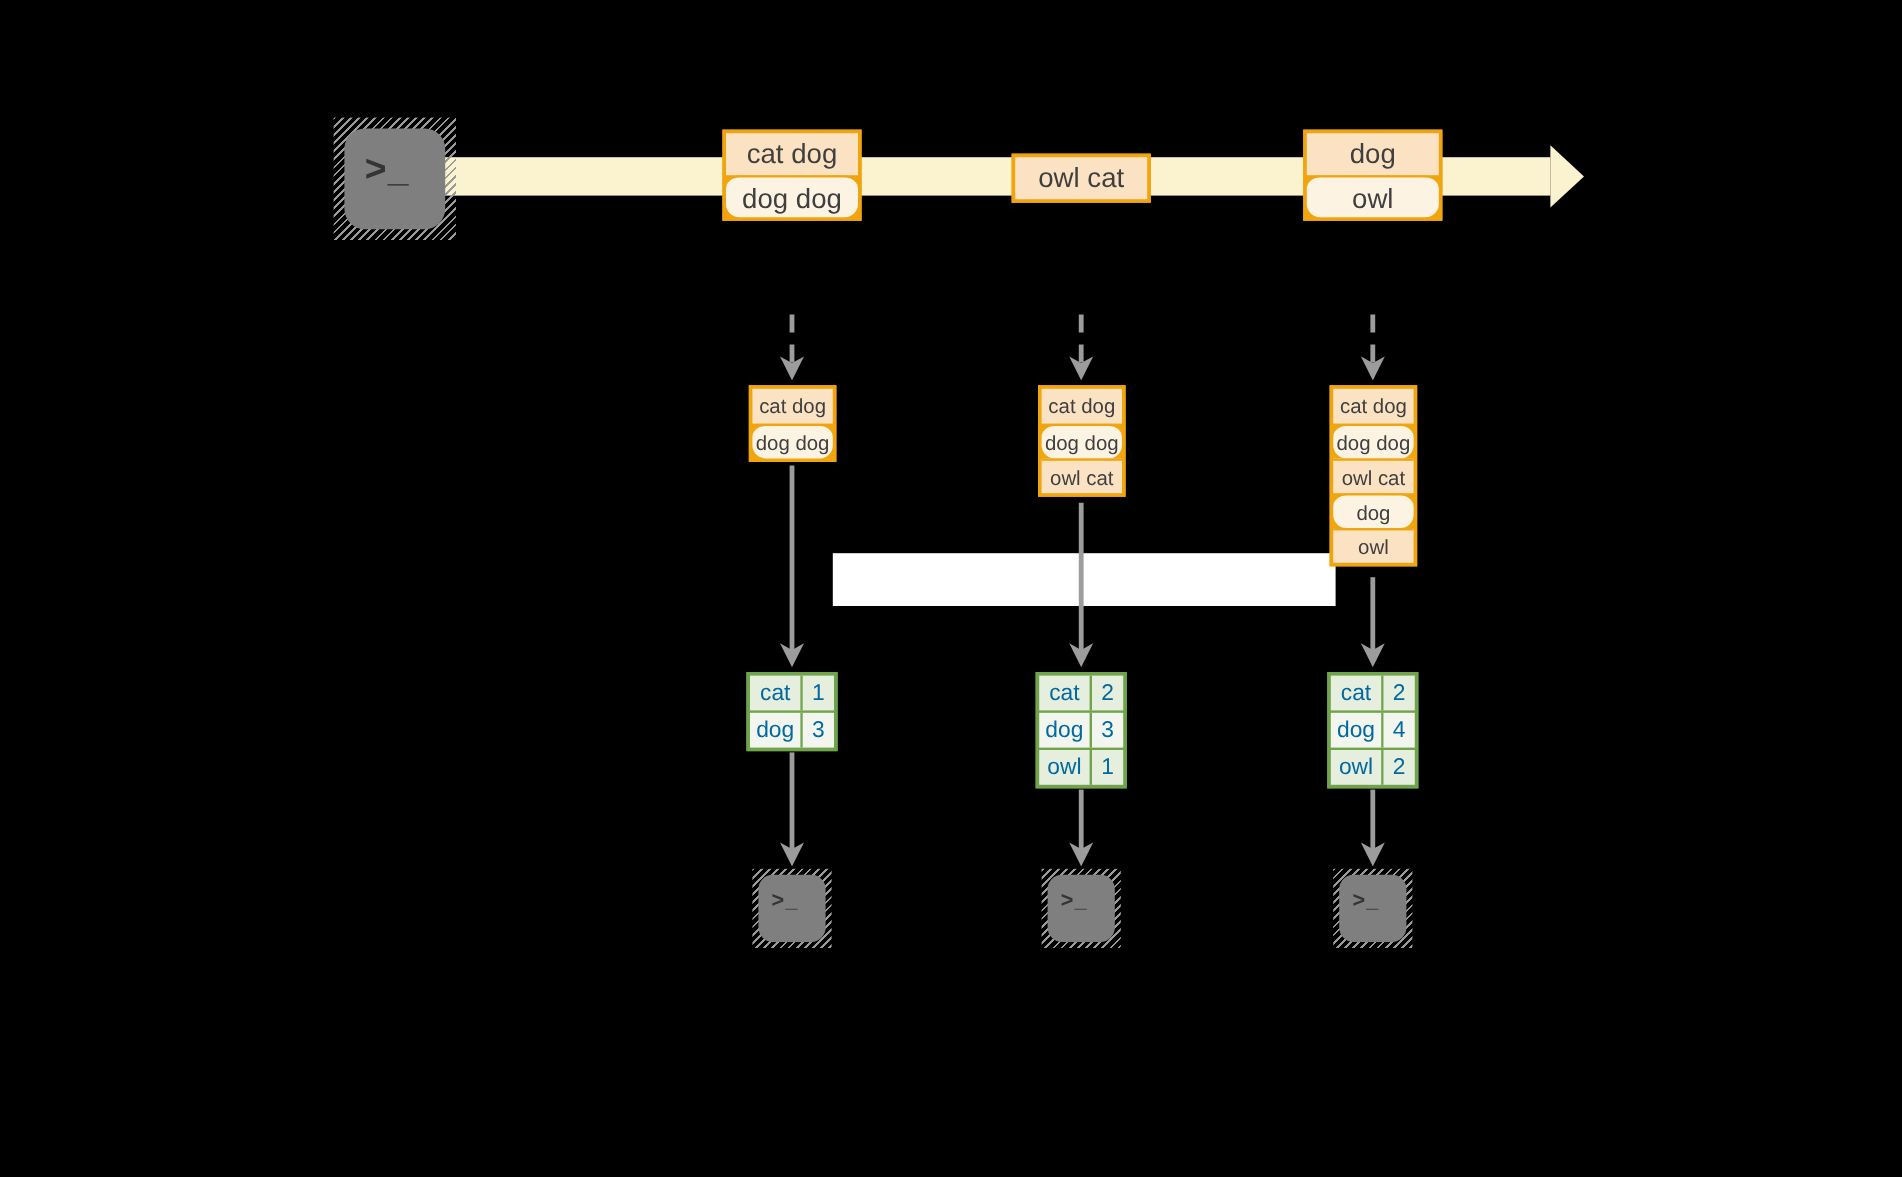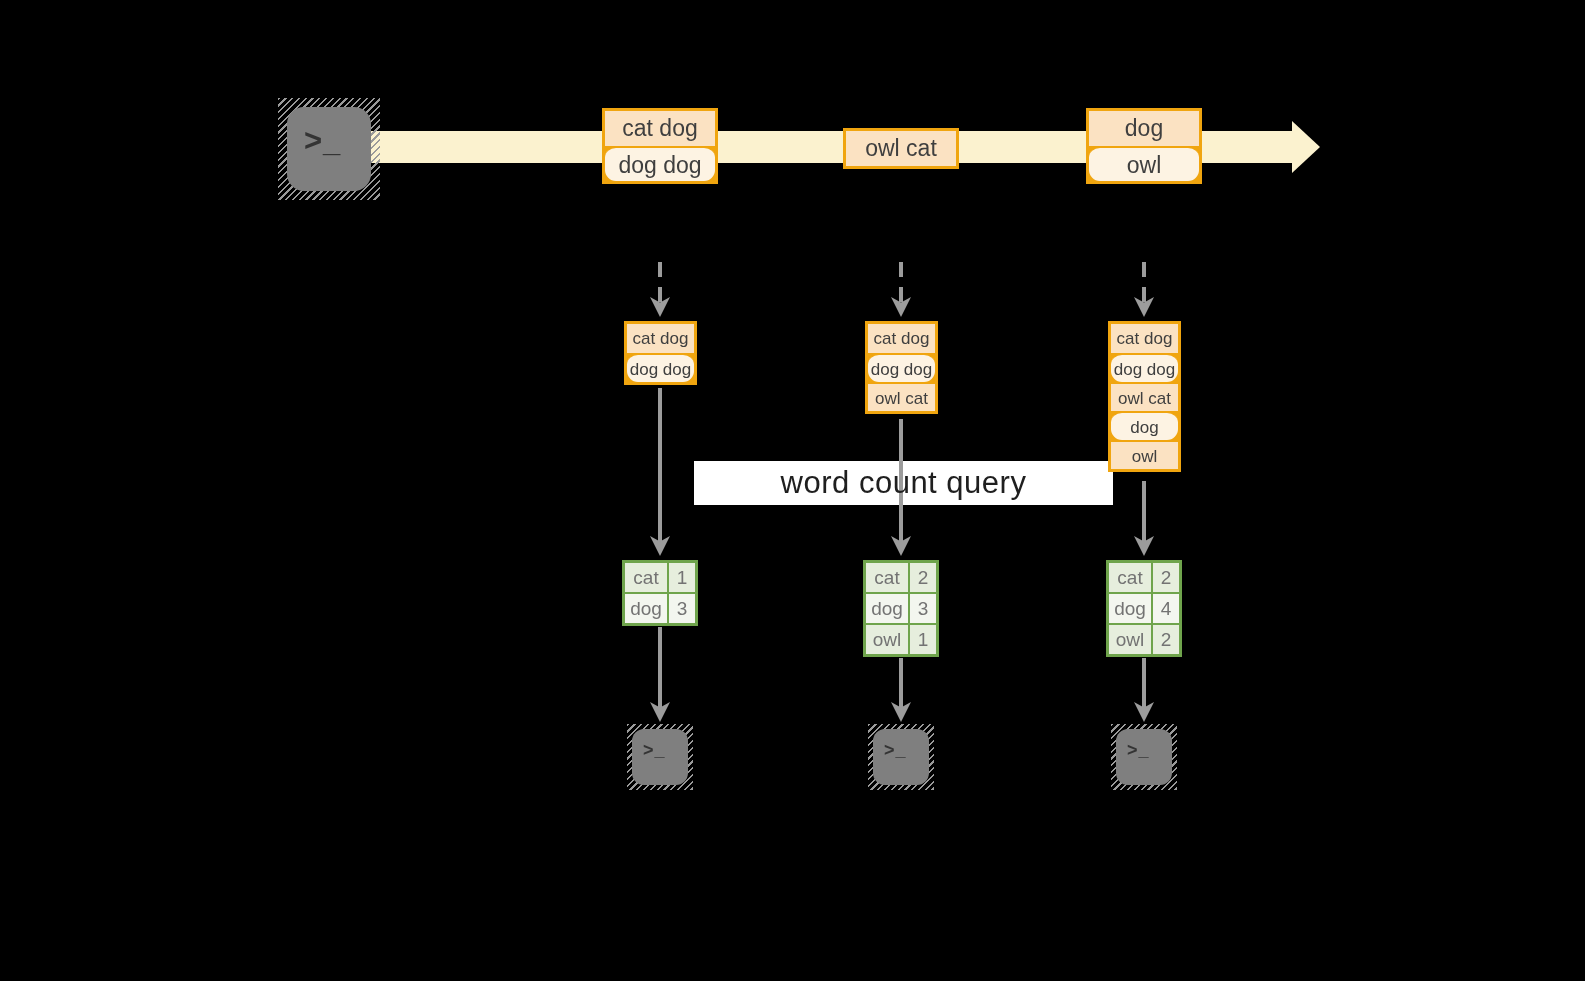--- a/index.html
+++ b/index.html
@@ -86,21 +86,21 @@
     display:flex;align-items:center;justify-content:center;
     font-size:31px;color:var(--query-text);letter-spacing:0.5px;
   }
 
   
   .gtable{position:absolute;z-index:3;width:76px;border:3px solid var(--table-border);background:var(--table-border);}
   .gtable .trow{display:flex;}
   .gtable .trow + .trow{border-top:2px solid var(--table-border);}
   .gtable .tw{width:44px;border-right:2px solid var(--table-border);}
   .gtable .tc{flex:1;}
-  .gtable .tw,.gtable .tc{height:29px;line-height:29px;text-align:center;font-size:19px;color:#737373;}
+  .gtable .tw,.gtable .tc{height:29px;line-height:29px;text-align:center;font-size:19px;color:#0369a1;}
   .trow.dkg .tw,.trow.dkg .tc{background:var(--table-fill-dark);}
   .trow.ltg .tw,.trow.ltg .tc{background:var(--table-fill-light);}
   .t1{left:622px;top:560px;}
   .t2{left:863px;top:560px;}
   .t3{left:1106px;top:560px;}
 
   
   svg.connectors{position:absolute;left:0;top:0;z-index:2;}
   svg.connectors line{stroke:var(--arrow-gray);stroke-width:4;}
   svg.connectors line.dash{stroke-dasharray:15 10;}
@@ -126,21 +126,20 @@
     </div>
   <div class="obox event e2">
       <div class="cell dk">owl cat</div>
     </div>
   <div class="obox event e3">
       <div class="cell dk">dog</div>
       <div class="cell lt">owl</div>
     </div>
 
   <div class="query-band"></div>
-  <div class="query-text">word count query</div>
 
   <svg class="connectors" width="1585" height="981">
     <defs>
       <marker id="ah" viewBox="0 0 10 10" refX="7.5" refY="5" markerWidth="5" markerHeight="5" orient="auto">
         <path d="M0 0 L10 5 L0 10 L2.8 5 Z"></path>
       </marker>
     </defs>
     <line class="dash" x1="660" y1="262" x2="660" y2="312" marker-end="url(#ah)"></line>
     <line class="dash" x1="901" y1="262" x2="901" y2="312" marker-end="url(#ah)"></line>
     <line class="dash" x1="1144" y1="262" x2="1144" y2="312" marker-end="url(#ah)"></line>

